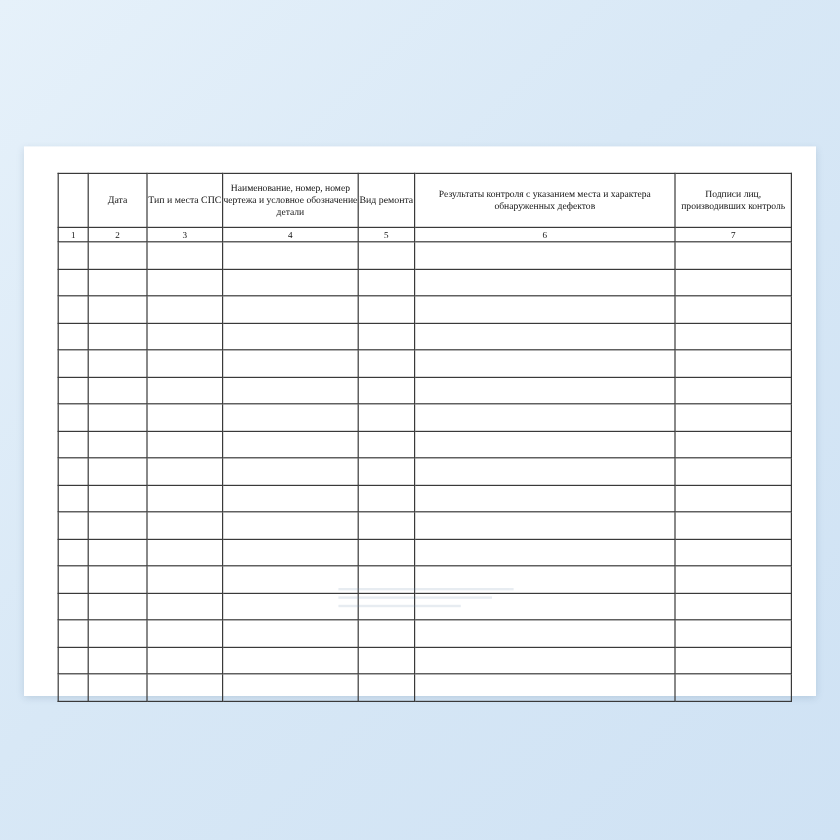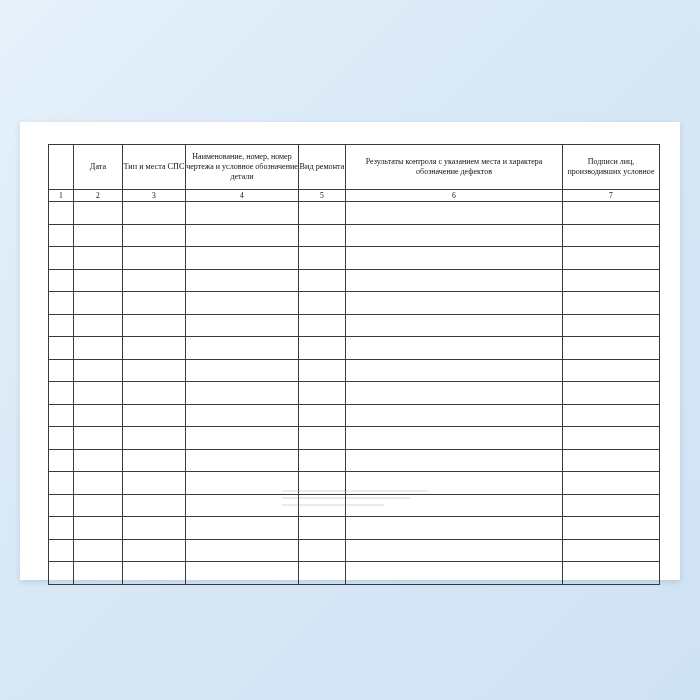--- a/index.html
+++ b/index.html
@@ -99,22 +99,22 @@
 
     <div id="table-wrap">
       <table class="reg">
         <thead>
           <tr>
             <th class="hcell c1"></th>
             <th class="hcell c2">Дата</th>
             <th class="hcell c3">Тип и места СПС</th>
             <th class="hcell c4 small">Наименование, номер, номер чертежа и условное обозначение детали</th>
             <th class="hcell c5">Вид ремонта</th>
-            <th class="hcell c6 small">Результаты контроля с указанием места и характера обозначение дефектов</th>
-            <th class="hcell c7 small">Подписи лиц, производивших условное</th>
+            <th class="hcell c6 small">Результаты контроля с указанием места и характера обнаруженных дефектов</th>
+            <th class="hcell c7 small">Подписи лиц, производивших контроль</th>
           </tr>
           <tr>
             <td class="numcell c1">1</td>
             <td class="numcell c2">2</td>
             <td class="numcell c3">3</td>
             <td class="numcell c4">4</td>
             <td class="numcell c5">5</td>
             <td class="numcell c6">6</td>
             <td class="numcell c7">7</td>
           </tr>

